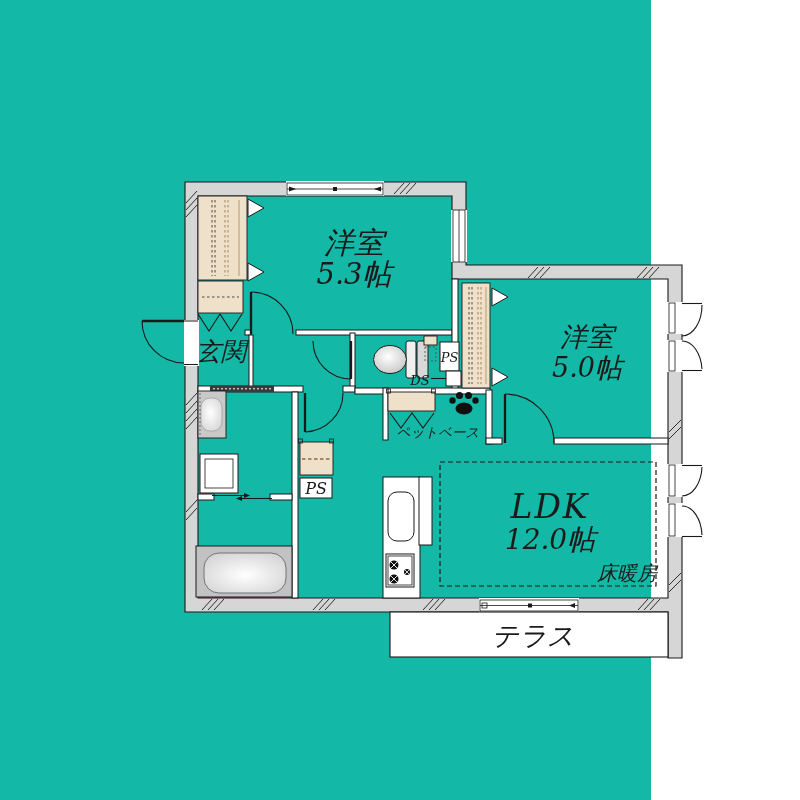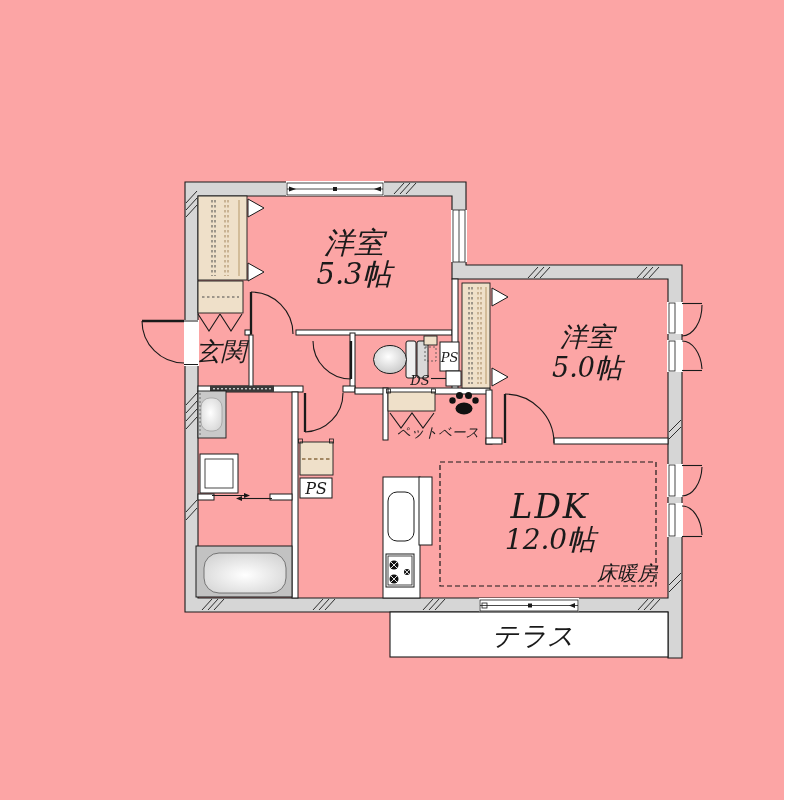--- a/index.html
+++ b/index.html
@@ -1,16 +1,16 @@
 <!DOCTYPE html>
 <html><head>
 <meta charset="utf-8">
 <style>
   html,body{margin:0;padding:0;background:#ffffff;}
-  .stage{width:784px;height:800px;position:relative;background:#fca5a5;font-family:"DejaVu Serif","Liberation Serif",serif;}
+  .stage{width:651px;height:800px;position:relative;background:#14b8a6;font-family:"DejaVu Serif","Liberation Serif",serif;}
   svg{position:absolute;left:0;top:0;}
   .w{fill:#d6d6d6;stroke:#1a1a1a;stroke-width:1.1;}
   .iw{fill:#ffffff;stroke:#1a1a1a;stroke-width:1;}
   .cl{fill:#efe0c9;stroke:#1a1a1a;stroke-width:0.9;}
   .ln{stroke:#1a1a1a;fill:none;stroke-width:1.1;}
   .thin{stroke:#1a1a1a;fill:none;stroke-width:0.8;}
   .leaf{stroke:#1a1a1a;fill:none;stroke-width:2.3;}
   .fx{fill:#ffffff;stroke:#1a1a1a;stroke-width:1;}
   .dkdash{stroke:#4a4a4a;stroke-width:1;stroke-dasharray:2.5 2.5;fill:none;}
   .brdash{stroke:#a3845c;stroke-width:1;stroke-dasharray:2.5 2.5;fill:none;}

